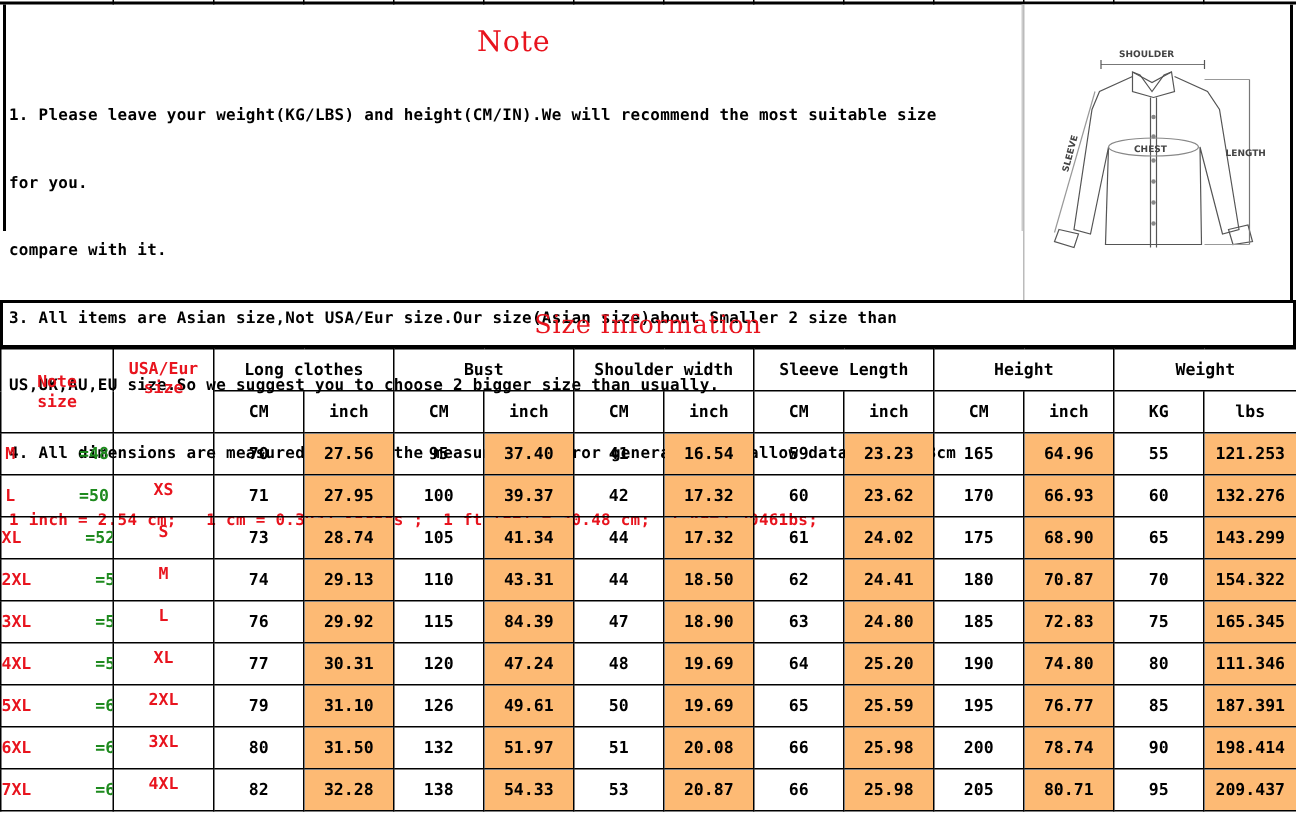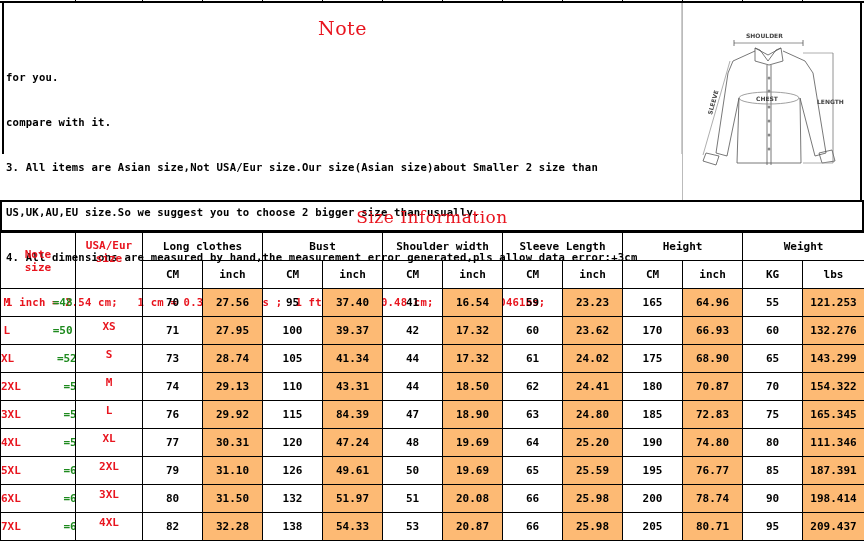--- a/index.html
+++ b/index.html
@@ -46,20 +46,21 @@
   <i style="left:562px"></i>
     <i style="left:622px"></i>
     <i style="left:682px"></i>
     <i style="left:742px"></i>
   <i style="left:802px"></i>
 </div>
 
 <div class="note-panel">
   <div class="note-title">Note</div>
   <div class="note-lines">
+    <div>1. Please leave your weight(KG/LBS) and height(CM/IN).We will recommend the most suitable size</div>
     <div>for you.</div>
     <div>compare with it.</div>
     <div>3. All items are Asian size,Not USA/Eur size.Our size(Asian size)about Smaller 2 size than</div>
     <div>US,UK,AU,EU size.So we suggest you to choose 2 bigger size than usually.</div>
     <div>4. All dimensions are measured by hand,the measurement error generated,pls allow data error:+3cm</div>
     <div class="red">1 inch = 2.54 cm;   1 cm = 0.3937 inches ;  1 ft (ft) = 30.48 cm;  1 kg=2.20461bs;</div>
   </div>
 </div>
 
 <div class="diagram-panel">

